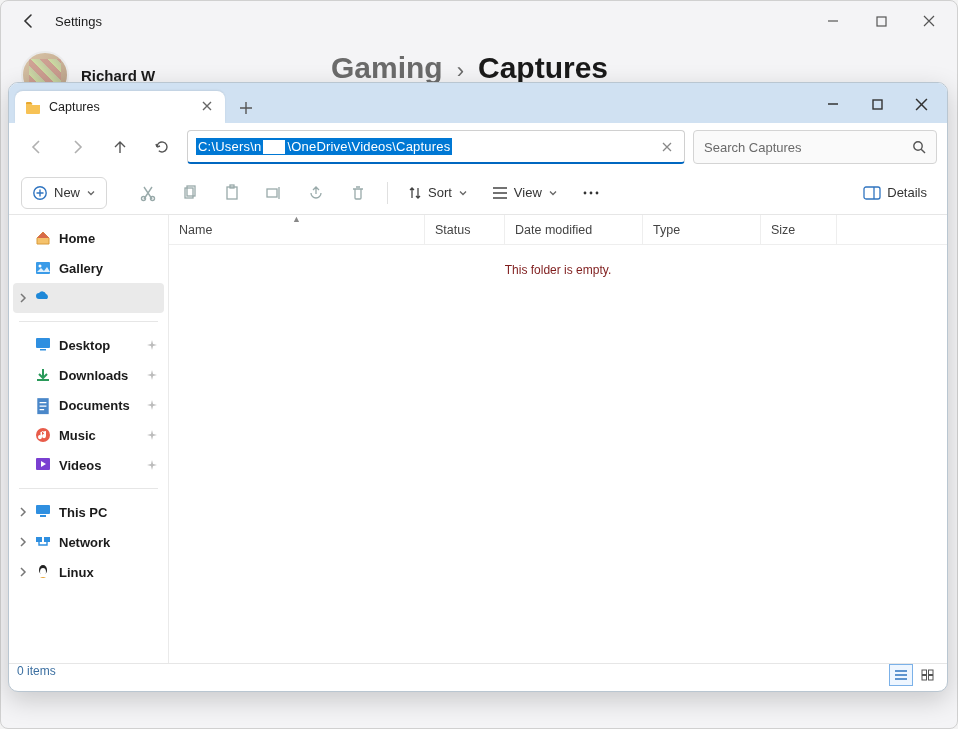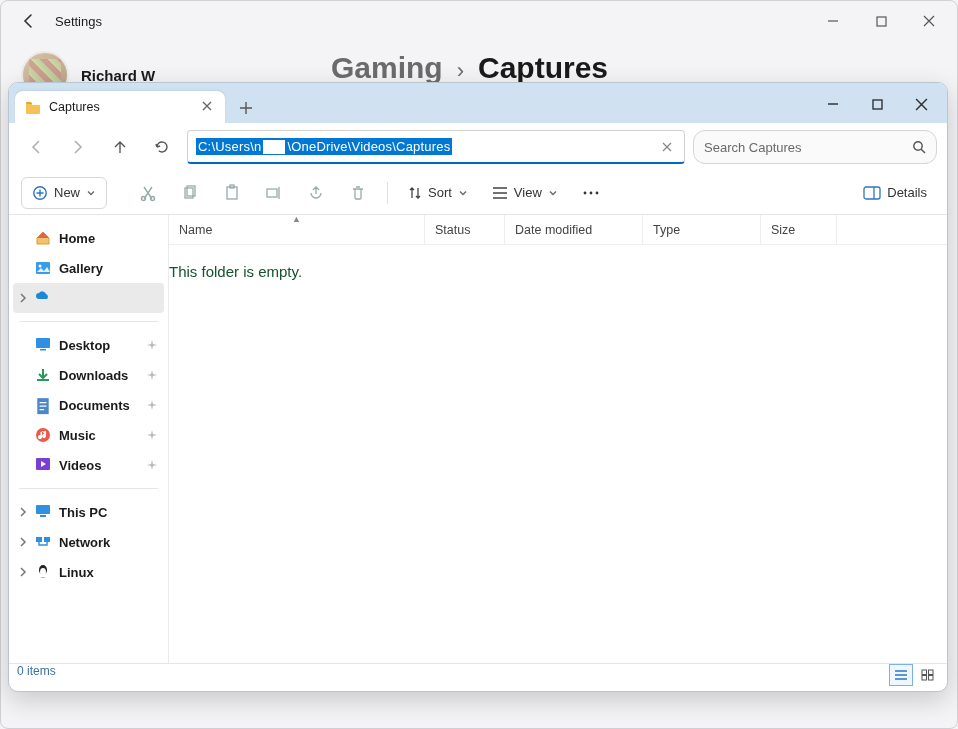--- a/index.html
+++ b/index.html
@@ -34,21 +34,21 @@
   .ex-wincontrols { display: flex; }
   .ex-wincontrols div { width: 44px; height: 38px; display: flex; align-items: center; justify-content: center; color: #444; }
 
   .ex-addrbar { height: 48px; background: #fff; display: flex; align-items: center; padding: 0 10px; gap: 8px; }
   .nav-btn { width: 34px; height: 34px; display: flex; align-items: center; justify-content: center; color: #555; border-radius: 4px; }
   .nav-btn.disabled { color: #b0b0b0; }
   .address-field { flex: 1; height: 34px; border: 1px solid #d0d0d0; border-bottom: 2px solid #0067c0; border-radius: 4px; display: flex; align-items: center; padding: 0 6px 0 8px; gap: 6px; background: #fff; }
   .address-text { font-size: 13px; color: #fff; background: #0078d4; padding: 1px 2px; letter-spacing: .2px; }
   .address-redact { display: inline-block; width: 22px; height: 14px; background: #fff; margin: 0 2px; vertical-align: middle; }
   .address-clear { margin-left: auto; color: #888; width: 22px; height: 22px; display: flex; align-items: center; justify-content: center; }
-  .search-field { width: 244px; height: 34px; border: 1px solid #d4d4d4; border-radius: 12px; display: flex; align-items: center; padding: 0 10px; background: #fafafa; color: #6a6a6a; font-size: 13px; }
+  .search-field { width: 244px; height: 34px; border: 1px solid #d4d4d4; border-radius: 4px; display: flex; align-items: center; padding: 0 10px; background: #fafafa; color: #6a6a6a; font-size: 13px; }
   .search-field .sicon { margin-left: auto; color: #555; }
 
   .ex-toolbar { height: 44px; background: #fff; border-bottom: 1px solid #e6e6e6; display: flex; align-items: center; padding: 0 12px; gap: 8px; }
   .tb-btn { height: 32px; display: flex; align-items: center; gap: 6px; padding: 0 8px; color: #333; font-size: 13px; border-radius: 4px; }
   .tb-btn.icon-only { padding: 0; width: 34px; justify-content: center; color: #888; }
   .tb-sep { width: 1px; height: 22px; background: #e0e0e0; margin: 0 4px; }
   .tb-spacer { flex: 1; }
   .new-pill { border: 1px solid #d8d8d8; border-radius: 6px; padding: 0 10px; }
   .chev { width: 10px; height: 10px; }
 
@@ -62,21 +62,21 @@
   .side-divider { height: 1px; background: #e6e6e6; margin: 8px 6px; }
   .content { flex: 1; display: flex; flex-direction: column; }
   .col-header { height: 30px; display: flex; align-items: center; border-bottom: 1px solid #eee; font-size: 12.5px; color: #444; }
   .col { padding: 0 10px; border-right: 1px solid #eee; height: 100%; display: flex; align-items: center; gap: 6px; }
   .col.name { width: 256px; }
   .col.status { width: 80px; }
   .col.date { width: 138px; }
   .col.type { width: 118px; }
   .col.size { width: 76px; border-right: 1px solid #eee; }
   .sort-ind { position: absolute; top: -1px; left: 50%; transform: translateX(-50%); color: #888; font-size: 9px; }
-  .file-area { flex: 1; display: flex; justify-content: flex-start; padding-top: 18px; font-size: 15px; color: #14532d; }
+  .file-area { flex: 1; display: flex; justify-content: center; padding-top: 18px; font-size: 12px; color: #7f1d1d; }
 
   .statusbar { height: 28px; border-top: 1px solid #e6e6e6; display: flex; align-items: flex-start; padding: 0 8px; font-size: 12px; color: #3b6fa1; }
   .statusbar .right { margin-left: auto; display: flex; gap: 2px; }
   .view-toggle { width: 24px; height: 22px; border: 1px solid transparent; display: flex; align-items: center; justify-content: center; color: #444; }
   .view-toggle.active { border-color: #7bb1e8; background: #eef6ff; }
 
   svg { display: block; }
 </style>
 </head>
 <body>

